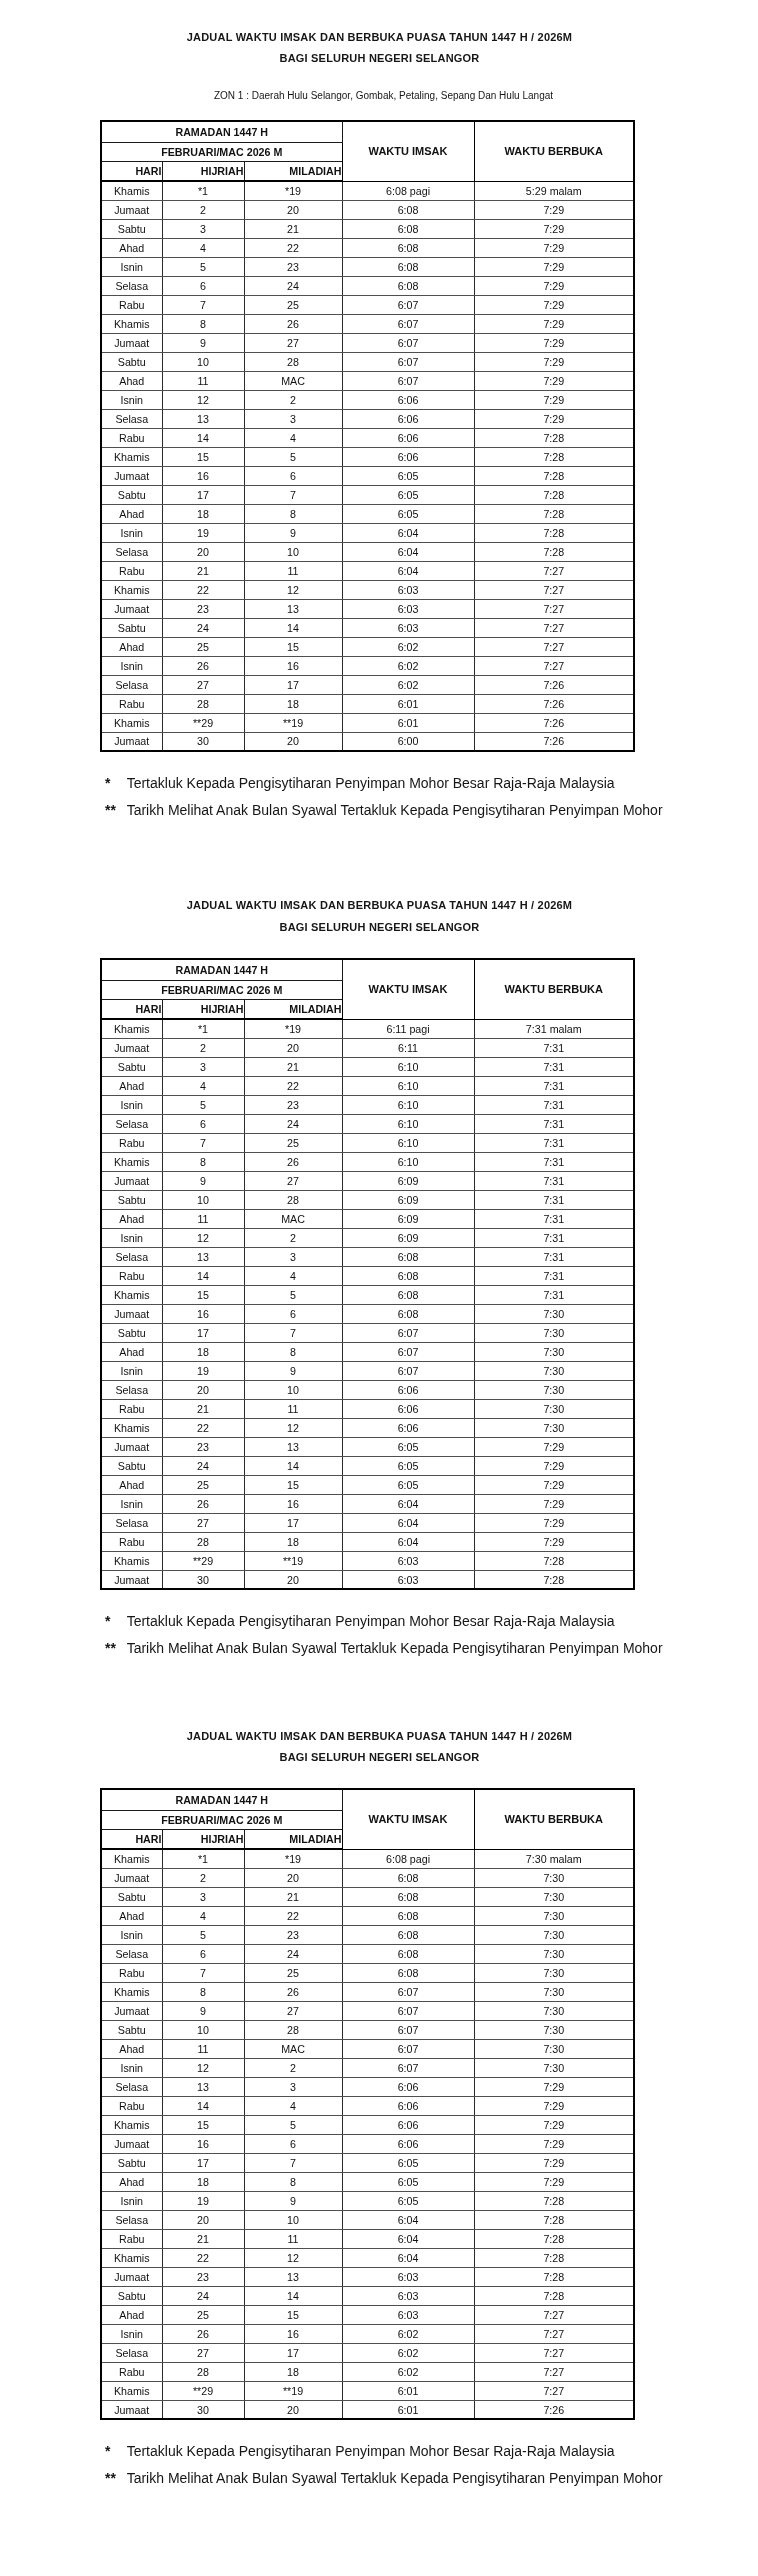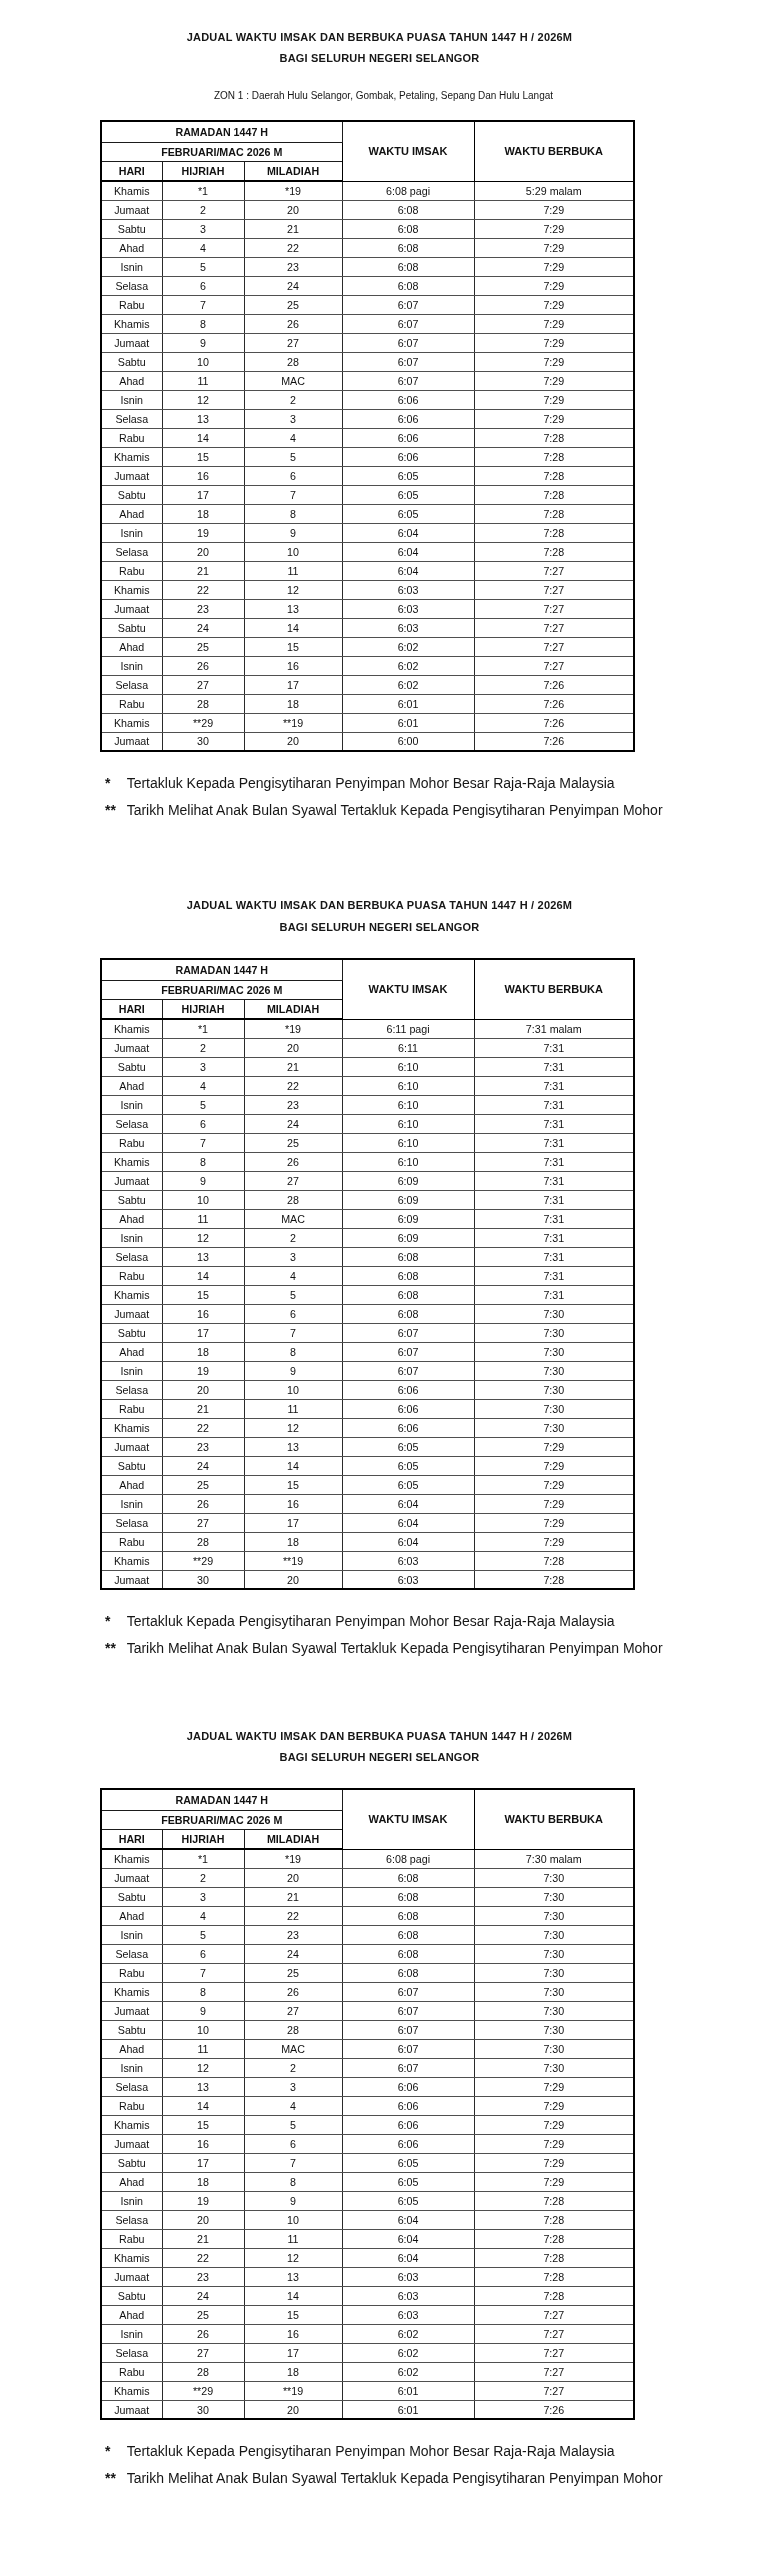--- a/index.html
+++ b/index.html
@@ -55,21 +55,21 @@
     font-weight: bold;
     font-size: 10.7px;
     text-align: center;
     vertical-align: middle;
     border: 1.8px solid #1b1b1b;
     padding: 0 0;
     height: 18px;
     color: #111111;
   }
   table.schedule thead tr:first-child th { height: 20.5px; }
-  table.schedule thead tr:nth-child(3) th { border-bottom: 2.7px solid #000000; }
+  table.schedule thead tr:nth-child(3) th { border-bottom: 2.7px solid #000000; text-align: right; }
   table.schedule .th-time { font-size: 11px; border: 1.8px solid #000000; }
 
   table.schedule tbody tr { height: 19px; }
   table.schedule tbody td {
     font-size: 10.7px;
     text-align: center;
     vertical-align: middle;
     padding: 0;
     border: 1.8px solid #4f4f4f;
     border-left-color: #2a2a2a;

